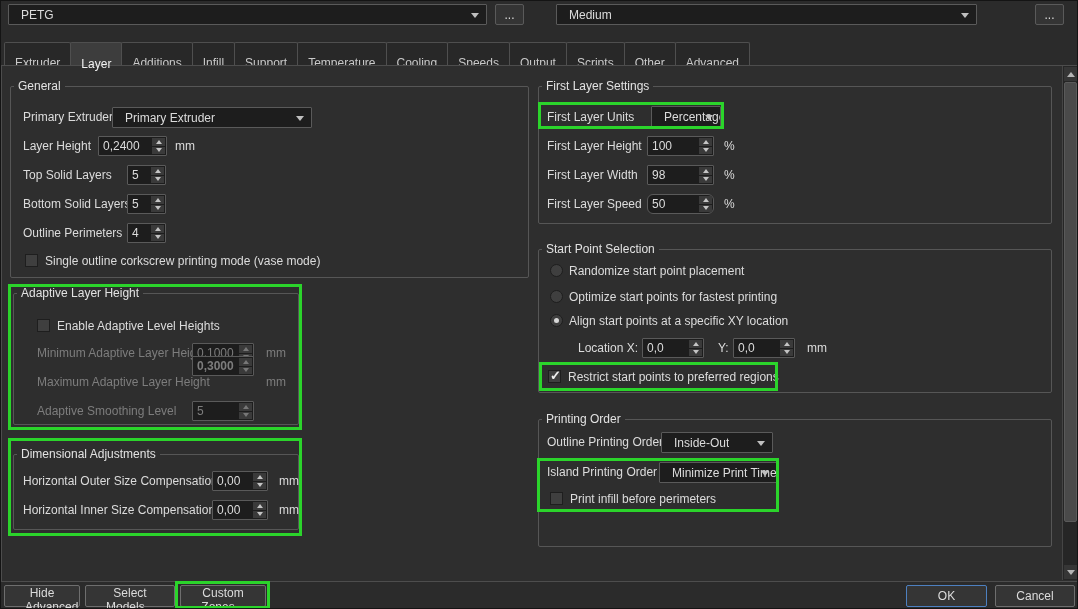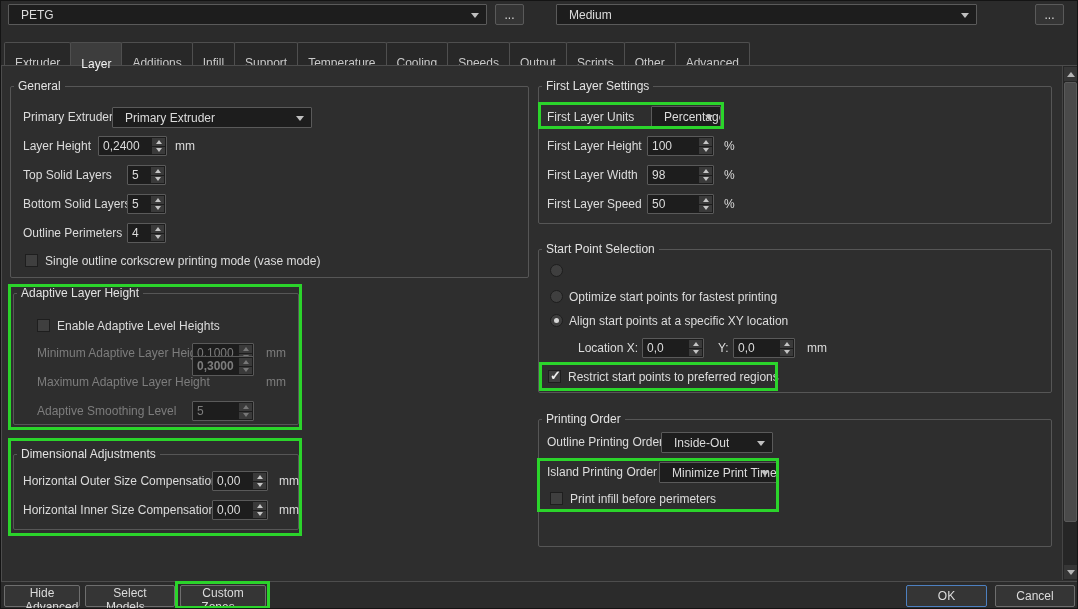--- a/index.html
+++ b/index.html
@@ -220,33 +220,34 @@
     <div class="spin" style="left:645px;top:99px;width:67px;">
       <span class="val">98</span>
     <div class="spin-btns">
           <div class="sb up"></div>
           <div class="sb down"></div>
         </div>
       </div>
     <span class="lbl" style="left:722px;top:99px;">%</span>
 
     <span class="lbl" style="left:545px;top:128px;">First Layer Speed</span>
-    <div class="spin" style="left:645px;top:128px;width:67px;">
+    <div class="spin" style="left:645px;top:128px;width:67px;border-radius:6px;">
       <span class="val">50</span>
     <div class="spin-btns">
           <div class="sb up"></div>
           <div class="sb down"></div>
         </div>
       </div>
     <span class="lbl" style="left:722px;top:128px;">%</span>
 
     <div class="group" style="left:536px;top:183px;width:514px;height:144px;">
       <span class="gtitle">Start Point Selection</span>
     </div>
     <span class="rb" style="left:548px;top:198px;"></span>
+    <span class="lbl" style="left:567px;top:195px;">Randomize start point placement</span>
 
     <span class="rb" style="left:548px;top:224px;"></span>
     <span class="lbl" style="left:567px;top:221px;">Optimize start points for fastest printing</span>
 
     <span class="rb sel" style="left:548px;top:248px;"></span>
     <span class="lbl" style="left:567px;top:245px;">Align start points at a specific XY location</span>
 
     <span class="lbl" style="left:576px;top:272px;">Location X:</span>
     <div class="spin" style="left:640px;top:272px;width:62px;">
       <span class="val">0,0</span>

